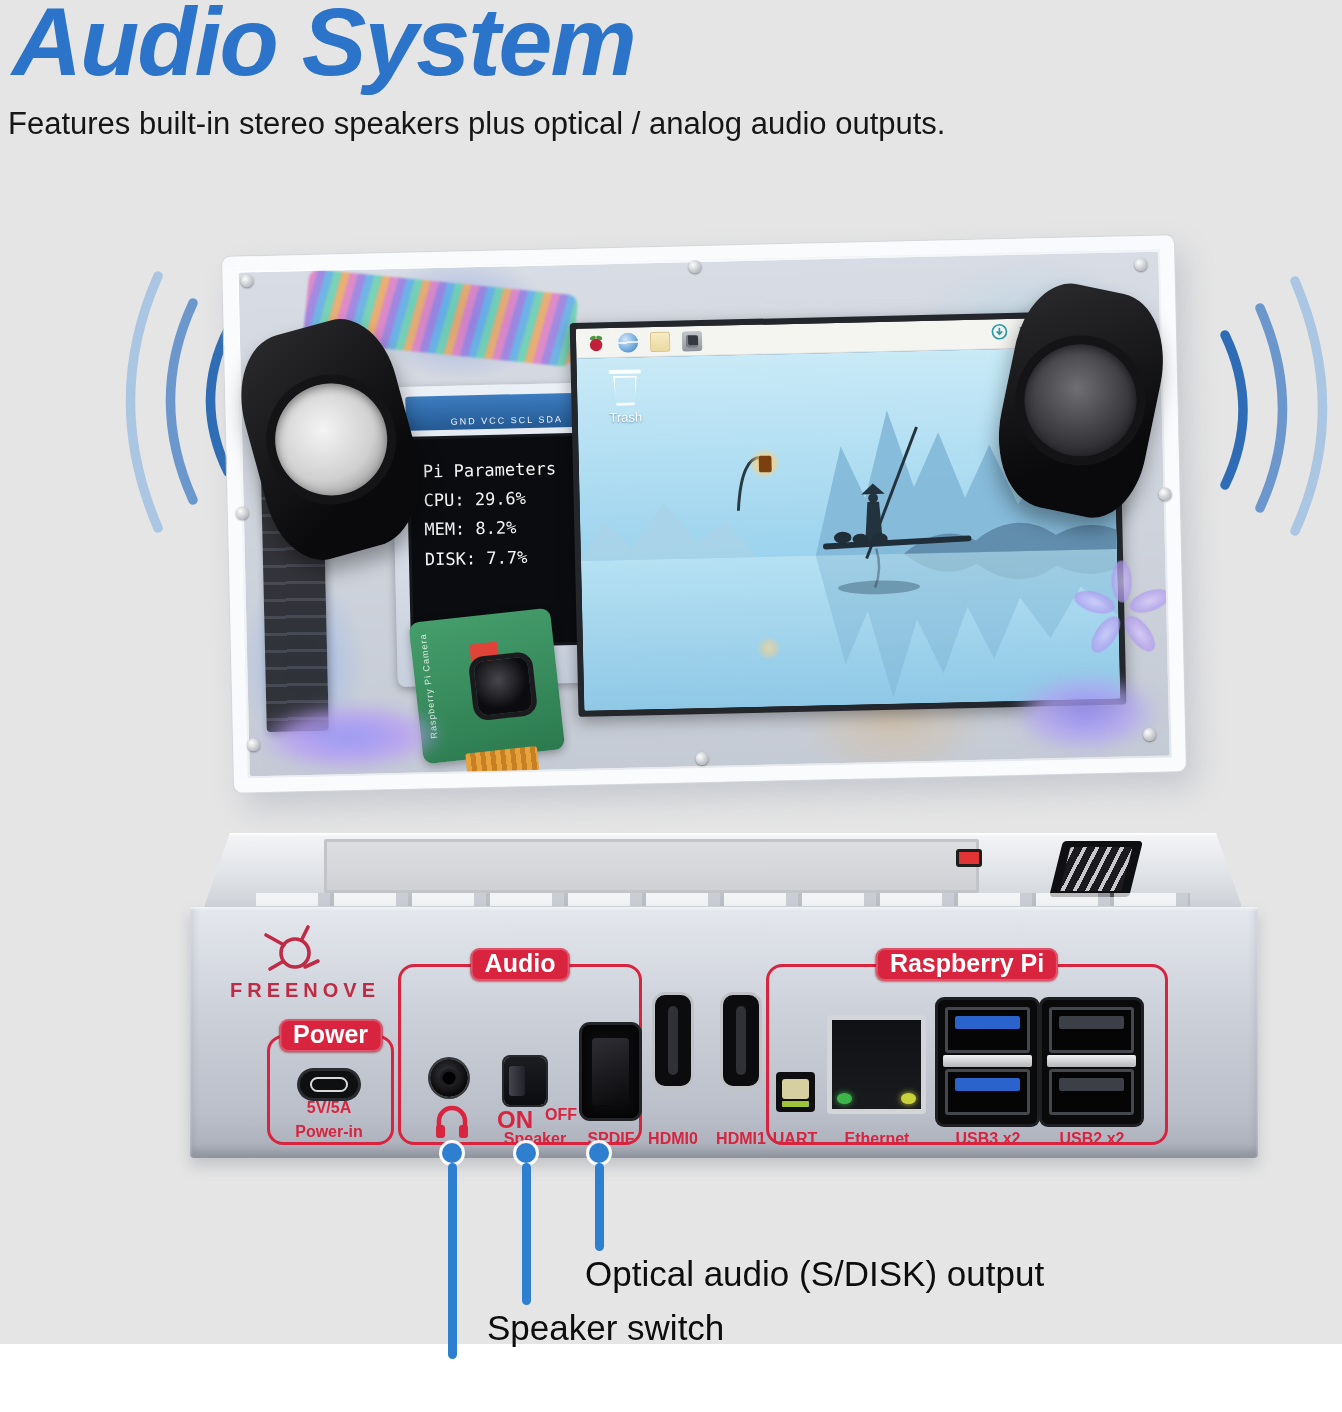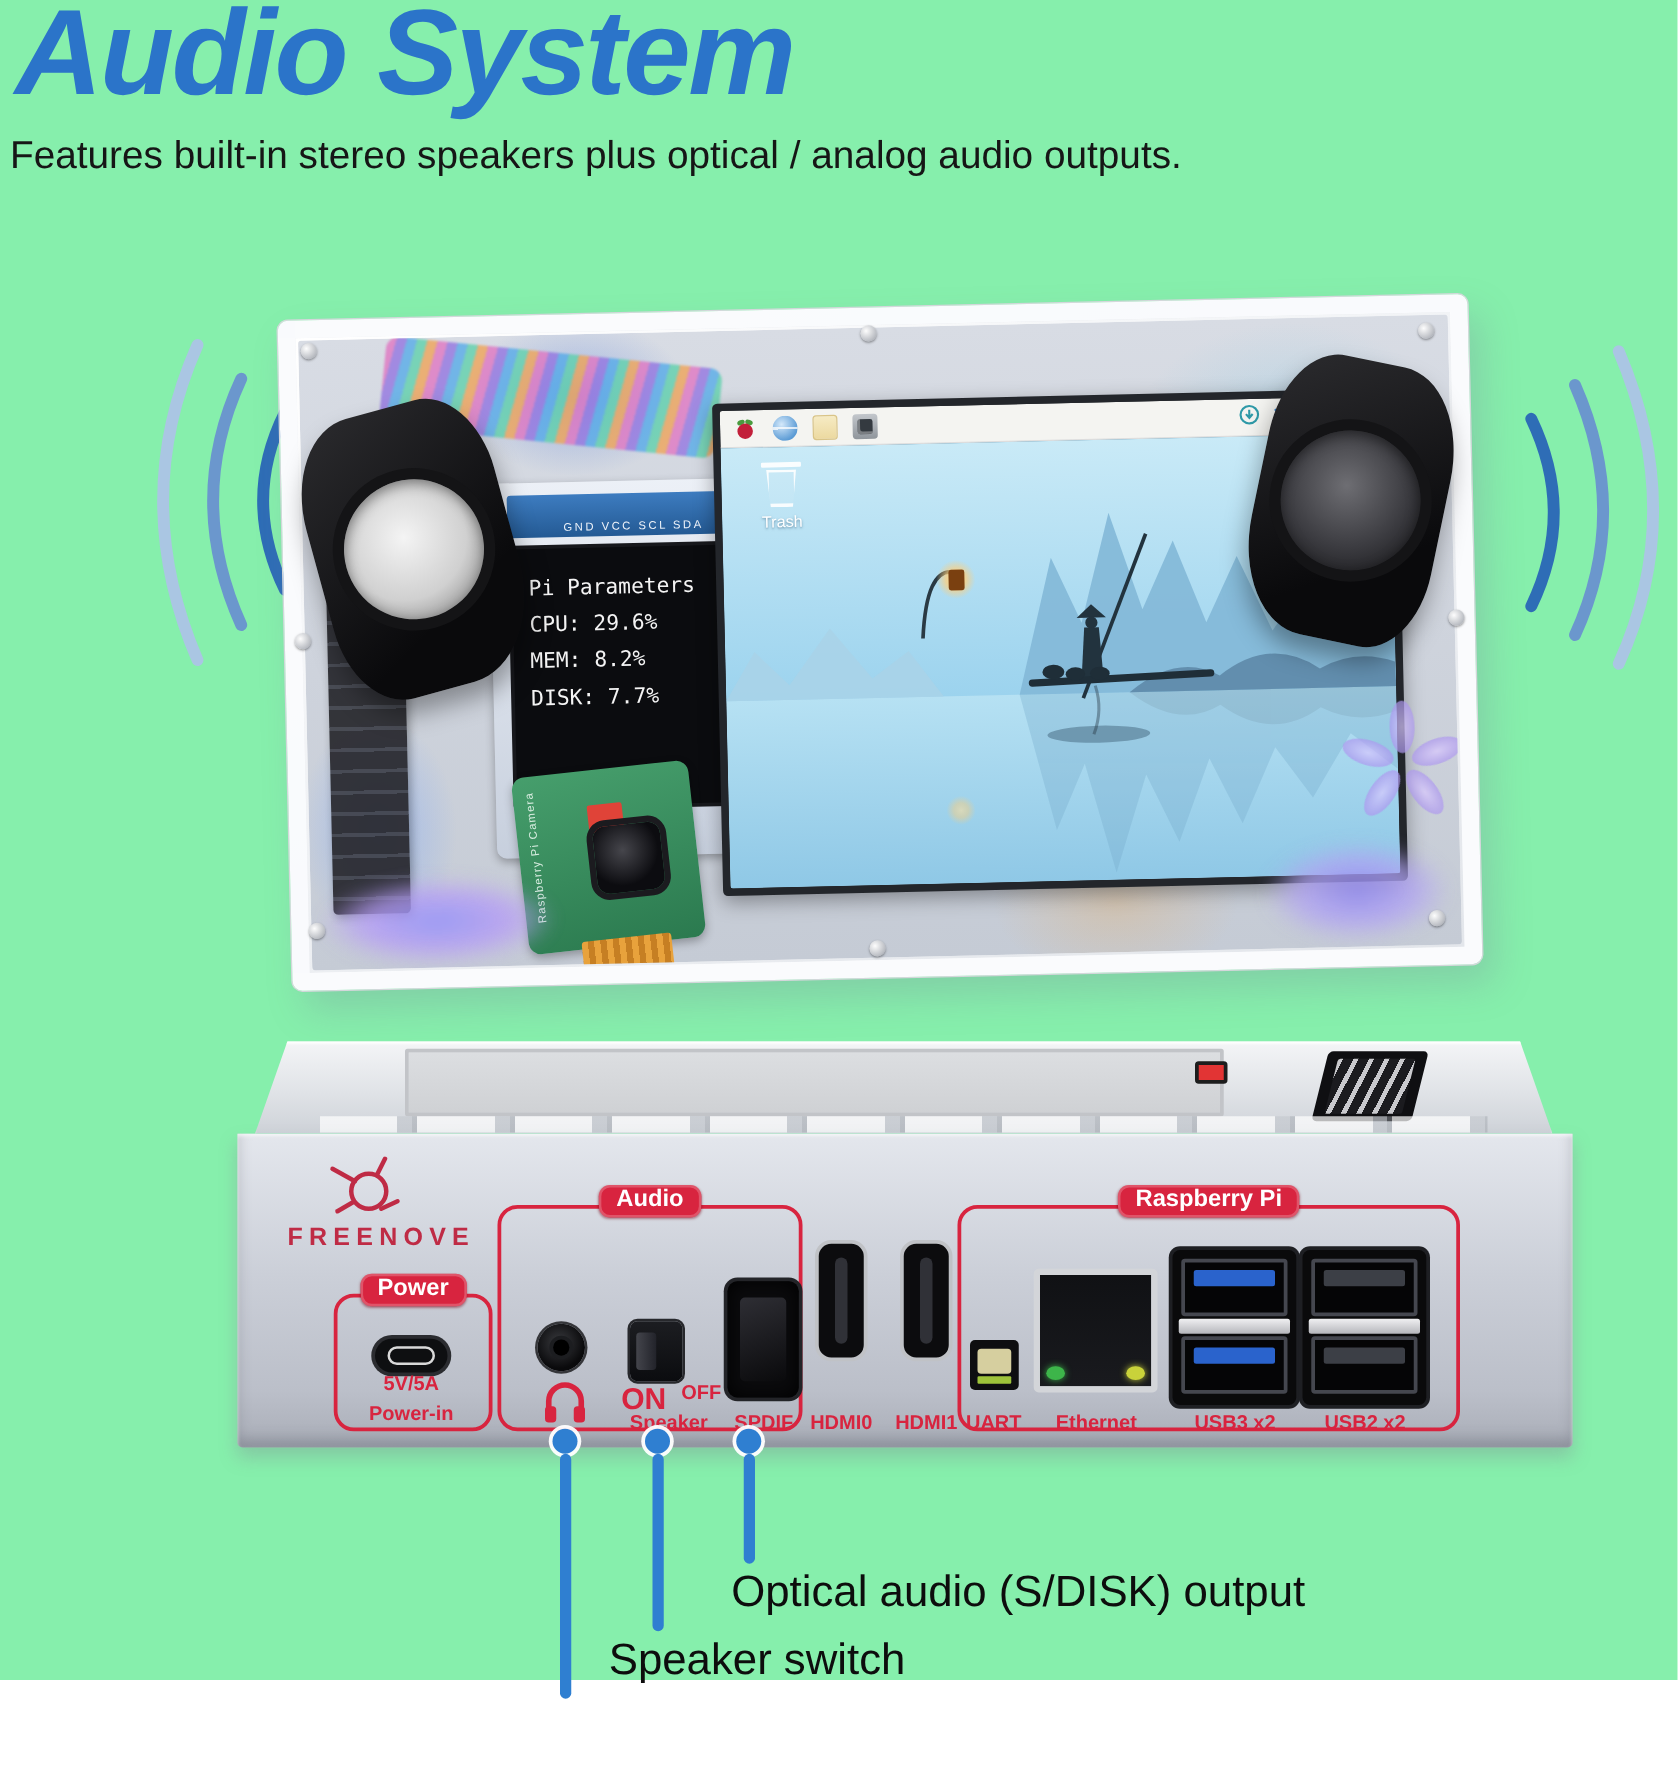--- a/index.html
+++ b/index.html
@@ -1,17 +1,17 @@
 <!DOCTYPE html>
 <html style="--title-blue: #2b74c9; --brand-red: #d8243f; --brand-dark-red: #bf2b45; --callout-blue: #2f7fd1; --wave-inner: #2e6db6; --wave-mid: #6b97cd; --wave-outer: #aac6e3; --usb3-blue: #2a63cc;"><head>
 <meta charset="utf-8">
 <style>
   *{box-sizing:border-box;margin:0;padding:0}
   html,body{width:1342px;height:1412px;background:#fff;font-family:"Liberation Sans","DejaVu Sans",sans-serif;overflow:hidden}
-  #stage{position:absolute;inset:0;width:1342px;height:1344px;background:#86efac}
+  #stage{position:absolute;inset:0;width:1342px;height:1344px;background:#e5e5e5}
 
   
   .title{position:absolute;left:12px;top:-14px;font-size:97px;font-weight:700;font-style:italic;color:var(--title-blue);letter-spacing:-2px;white-space:nowrap}
   .subtitle{position:absolute;left:8px;top:106px;font-size:31px;color:#161616;white-space:nowrap}
 
   
   .waves{position:absolute;overflow:visible}
   #waves-left{left:85px;top:258px}
   #waves-right{left:1198px;top:263px}
   .wave{fill:none;stroke-width:9.5px;stroke-linecap:round}
@@ -86,21 +86,21 @@
   .panel{position:absolute;left:0;right:0;top:74px;bottom:0;border-radius:0 0 4px 4px;background:linear-gradient(180deg,#e4e7ed,#cbcfd8 45%,#bbbfc9 82%,#a9adb7);box-shadow:inset 0 2px 3px rgba(255,255,255,.65),inset 0 -7px 10px rgba(90,95,105,.35),0 8px 14px rgba(130,135,145,.35)}
   .brand{position:absolute;left:18px;top:18px;width:172px;text-align:right}
   .brand-logo{display:block;margin:0 auto}
   .lg{stroke:var(--brand-dark-red);stroke-width:3.6px;stroke-linecap:round;fill:none}
   .brand-name{margin-top:2px;color:var(--brand-dark-red);font-weight:700;font-size:20px;letter-spacing:5px}
   .sec{position:absolute;border:3.5px solid var(--brand-red);border-radius:16px}
   .sec-power{left:77px;top:128px;width:127px;height:110px}
   .sec-audio{left:208px;top:57px;width:244px;height:181px}
   .sec-video{left:456px;top:57px;width:118px;height:181px}
   .sec-rpi{left:576px;top:57px;width:402px;height:181px}
-  .badge{position:absolute;top:-19px;left:50%;transform:translateX(-50%);background:var(--brand-red);color:#fff;font-weight:700;font-size:19px;padding:1px 14px 3px;border-radius:9px;white-space:nowrap;box-shadow:inset 0 0 0 2px rgba(255,255,255,.22),0 1px 2px rgba(120,0,20,.45)}
+  .badge{position:absolute;top:-19px;left:50%;transform:translateX(-50%);background:var(--brand-red);color:#fff;font-weight:700;font-size:25px;padding:1px 14px 3px;border-radius:9px;white-space:nowrap;box-shadow:inset 0 0 0 2px rgba(255,255,255,.22),0 1px 2px rgba(120,0,20,.45)}
   .cap{position:absolute;transform:translateX(-50%);color:var(--brand-red);font-weight:700;font-size:16px;white-space:nowrap}
   .cap-5v{left:139px;top:192px}.cap-powerin{left:139px;top:216px}
   .cap-on{left:325px;top:199px;font-size:24px}.cap-off{left:371px;top:199px;font-size:16px}
   .cap-speaker{left:345px;top:223px}.cap-spdif{left:421px;top:223px}
   .cap-hdmi0{left:483px;top:223px}.cap-hdmi1{left:551px;top:223px}
   .cap-uart{left:605px;top:223px}.cap-eth{left:687px;top:223px}
   .cap-usb3{left:798px;top:223px}.cap-usb2{left:902px;top:223px}
   .usbc{position:absolute;left:110px;top:164px;width:58px;height:27px;border-radius:14px;background:#0e0f11;box-shadow:0 0 0 3px #2b2c30}
   .usbc::after{content:"";position:absolute;inset:6px 10px;border:2px solid #d9d9d9;border-radius:8px}
   .jack{position:absolute;left:240px;top:152px;width:38px;height:38px;border-radius:50%;background:radial-gradient(circle at 45% 40%,#3a3b3f,#0a0a0c 66%);box-shadow:0 0 0 2px #35363a}

